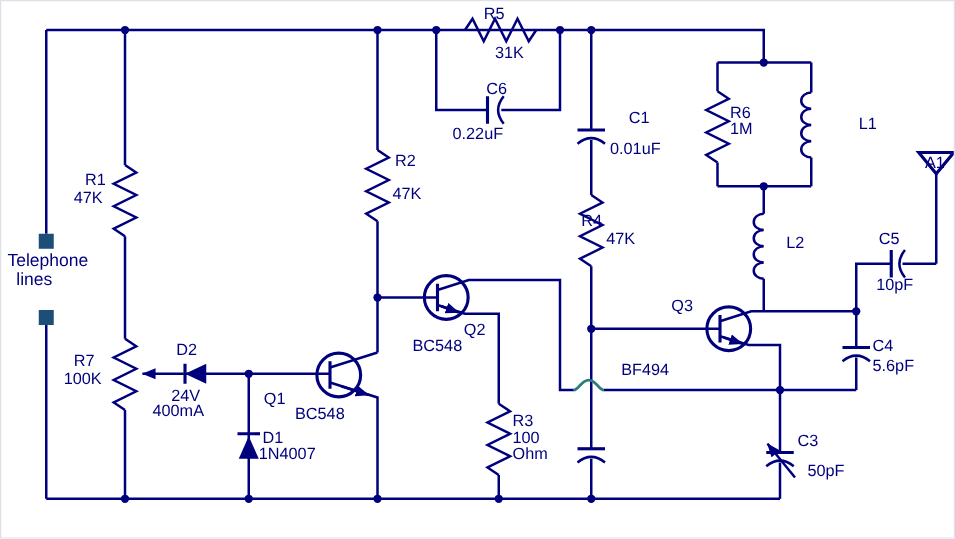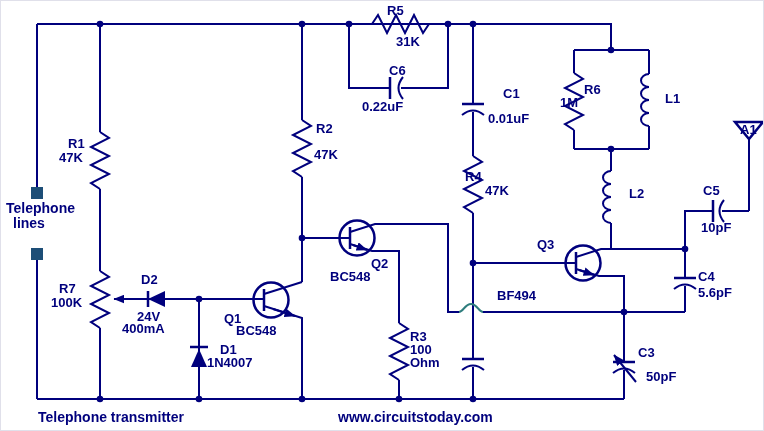--- a/index.html
+++ b/index.html
@@ -3,21 +3,21 @@
 <meta charset="utf-8">
 <style>
   html,body{margin:0;padding:0;background:#fff;}
   #stage{
     position:relative;width:764px;height:431px;background:#fff;
     font-family:"Liberation Sans", sans-serif;overflow:hidden;
     border:1px solid #e0e0ea;box-sizing:border-box;
   }
   #schematic-svg{position:absolute;left:0;top:0;}
   .lbl{
-    position:absolute;color:var(--text,#00007d);font-weight:bold;
+    position:absolute;color:var(--text,#00007d);font-weight:normal;
     font-size:13px;line-height:1;white-space:nowrap;letter-spacing:0px;
   }
   .lbl.big{font-size:14px;}
   .wire{stroke:var(--wire,#00007d);stroke-width:2;fill:none;}
   .wire3{stroke:var(--wire,#00007d);stroke-width:2.5;fill:none;}
   .solid{fill:var(--wire,#00007d);stroke:none;}
   .hop{stroke:var(--hop,#2e7d7d);stroke-width:2.2;fill:none;}
   .term{fill:var(--terminal,#1d4e77);stroke:none;}
 </style>
 </head>
@@ -212,45 +212,43 @@
   <span class="lbl" style="left:313px;top:147px">47K</span>
   <span class="lbl" style="left:386px;top:3px">R5</span>
   <span class="lbl" style="left:395px;top:34px">31K</span>
   <span class="lbl" style="left:388px;top:63px">C6</span>
   <span class="lbl" style="left:361px;top:99px">0.22uF</span>
   <span class="lbl" style="left:502px;top:86px">C1</span>
   <span class="lbl" style="left:487px;top:111px">0.01uF</span>
   <span class="lbl" style="left:464px;top:169px">R4</span>
   <span class="lbl" style="left:484px;top:183px">47K</span>
   <span class="lbl" style="left:583px;top:82px">R6</span>
-  <span class="lbl" style="left:559px;top:95px">1M</span>
-  <span class="lbl" style="left:664px;top:91px">L1</span>
+  <span class="lbl" style="left:583px;top:95px">1M</span>
+  <span class="lbl" style="left:686px;top:91px">L1</span>
   <span class="lbl" style="left:739px;top:122px">A1</span>
   <span class="lbl" style="left:628px;top:186px">L2</span>
   <span class="lbl" style="left:702px;top:183px">C5</span>
   <span class="lbl" style="left:700px;top:220px">10pF</span>
   <span class="lbl" style="left:697px;top:269px">C4</span>
   <span class="lbl" style="left:697px;top:285px">5.6pF</span>
   <span class="lbl" style="left:637px;top:345px">C3</span>
   <span class="lbl" style="left:645px;top:369px">50pF</span>
   <span class="lbl" style="left:536px;top:237px">Q3</span>
   <span class="lbl" style="left:496px;top:288px">BF494</span>
   <span class="lbl" style="left:370px;top:256px">Q2</span>
   <span class="lbl" style="left:329px;top:269px">BC548</span>
-  <span class="lbl" style="left:223px;top:311px">Q1</span>
+  <span class="lbl" style="left:210px;top:311px">Q1</span>
   <span class="lbl" style="left:235px;top:323px">BC548</span>
   <span class="lbl" style="left:409px;top:329px">R3</span>
   <span class="lbl" style="left:409px;top:342px">100</span>
   <span class="lbl" style="left:409px;top:355px">Ohm</span>
   <span class="lbl" style="left:140px;top:272px">D2</span>
   <span class="lbl" style="left:136px;top:309px">24V</span>
   <span class="lbl" style="left:121px;top:321px">400mA</span>
-  <span class="lbl" style="left:219px;top:342px">D1</span>
+  <span class="lbl" style="left:209px;top:342px">D1</span>
   <span class="lbl" style="left:206px;top:355px">1N4007</span>
   <span class="lbl" style="left:58px;top:281px">R7</span>
   <span class="lbl" style="left:50px;top:295px">100K</span>
 
   <span class="lbl big" style="left:5px;top:200px">Telephone</span>
   <span class="lbl big" style="left:12px;top:215px">lines</span>
-  <span class="lbl big" style="left:37px;top:409px">Telephone transmitter</span>
-  <span class="lbl big" style="left:337px;top:409px">www.circuitstoday.com</span>
 
 </div>
 
 </body></html>

